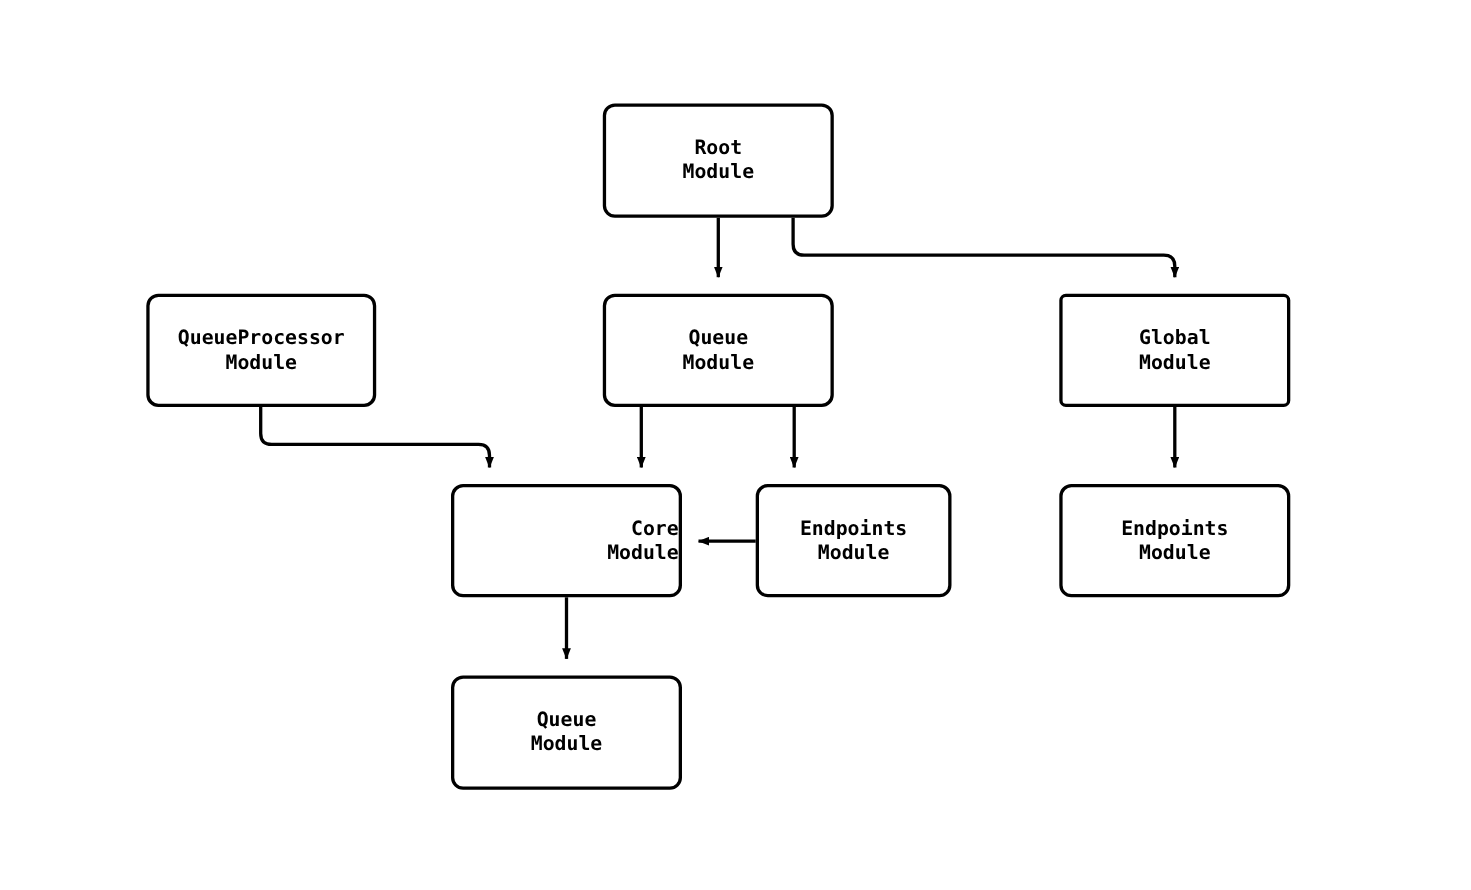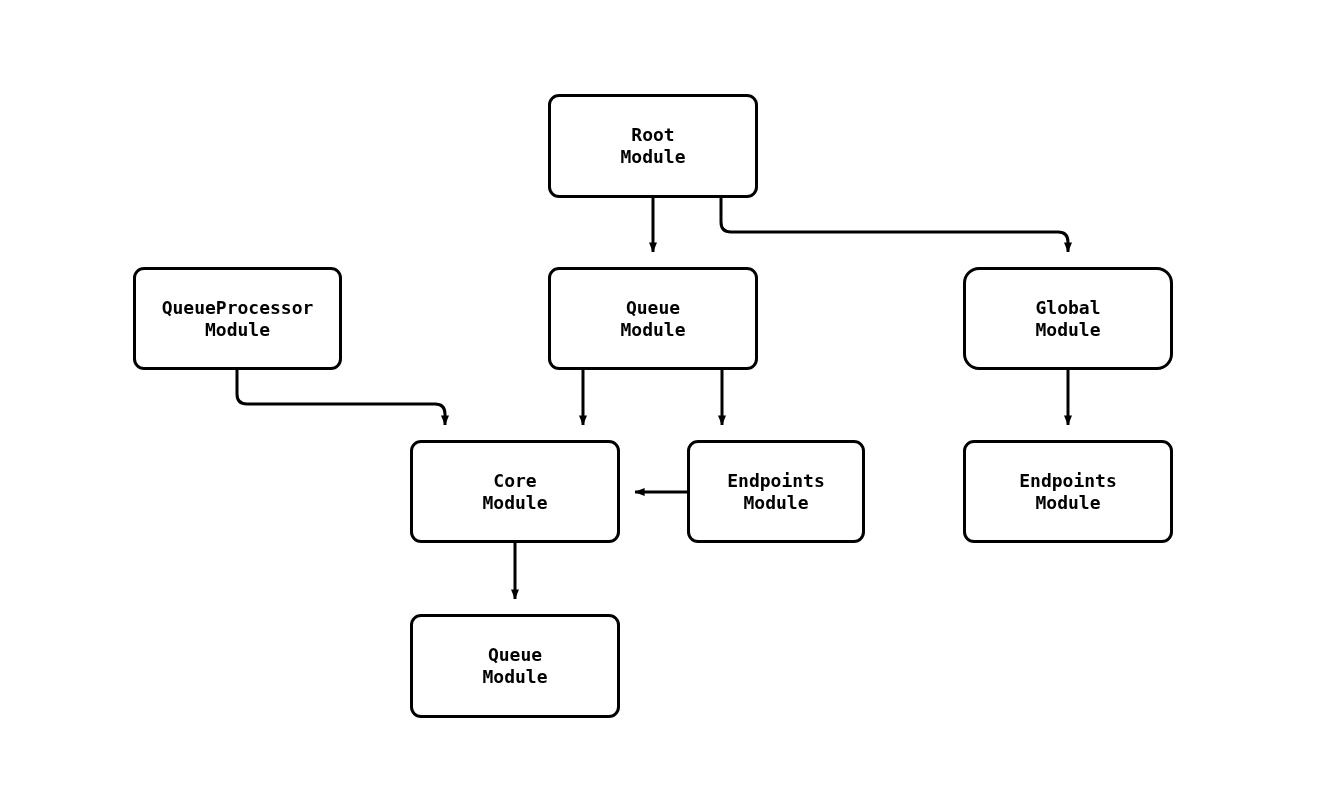--- a/index.html
+++ b/index.html
@@ -76,26 +76,26 @@
   <div class="node" style="left: 133px; top: 267px; width: 209px; height: 103px; border-color: rgb(0, 0, 0); border-width: 3px; border-radius: 11px;">
     <span class="node-line">QueueProcessor</span>
     <span class="node-line">Module</span>
   </div>
 
   <div class="node" style="left: 548px; top: 267px; width: 210px; height: 103px; border-color: rgb(0, 0, 0); border-width: 3px; border-radius: 11px;">
     <span class="node-line">Queue</span>
     <span class="node-line">Module</span>
   </div>
 
-  <div class="node" style="left: 963px; top: 267px; width: 210px; height: 103px; border-color: rgb(0, 0, 0); border-width: 3px; border-radius: 16px;">
+  <div class="node" style="left: 963px; top: 267px; width: 210px; height: 103px; border-color: rgb(0, 0, 0); border-width: 3px; border-radius: 6px;">
     <span class="node-line">Global</span>
     <span class="node-line">Module</span>
   </div>
 
-  <div class="node" style="left: 410px; top: 440px; width: 210px; height: 103px; border-color: rgb(0, 0, 0); border-width: 3px; border-radius: 11px;">
+  <div class="node" style="left: 410px; top: 440px; width: 210px; height: 103px; border-color: rgb(0, 0, 0); border-width: 3px; border-radius: 11px; align-items: flex-end;">
     <span class="node-line">Core</span>
     <span class="node-line">Module</span>
   </div>
 
   <div class="node" style="left: 687px; top: 440px; width: 178px; height: 103px; border-color: rgb(0, 0, 0); border-width: 3px; border-radius: 11px;">
     <span class="node-line">Endpoints</span>
     <span class="node-line">Module</span>
   </div>
 
   <div class="node" style="left: 963px; top: 440px; width: 210px; height: 103px; border-color: rgb(0, 0, 0); border-width: 3px; border-radius: 11px;">

